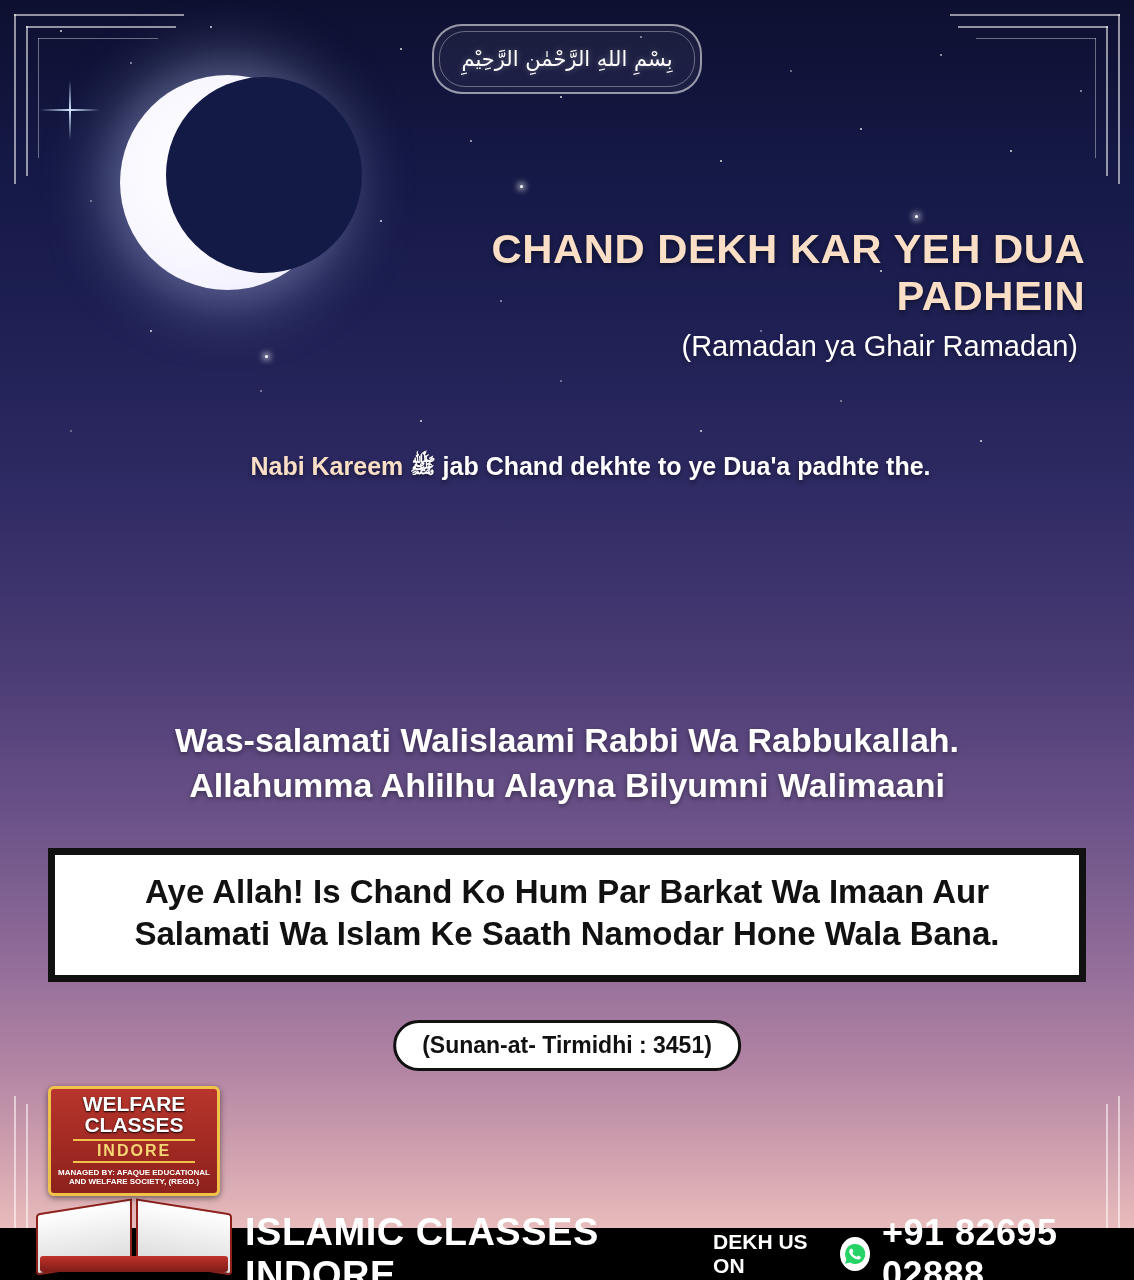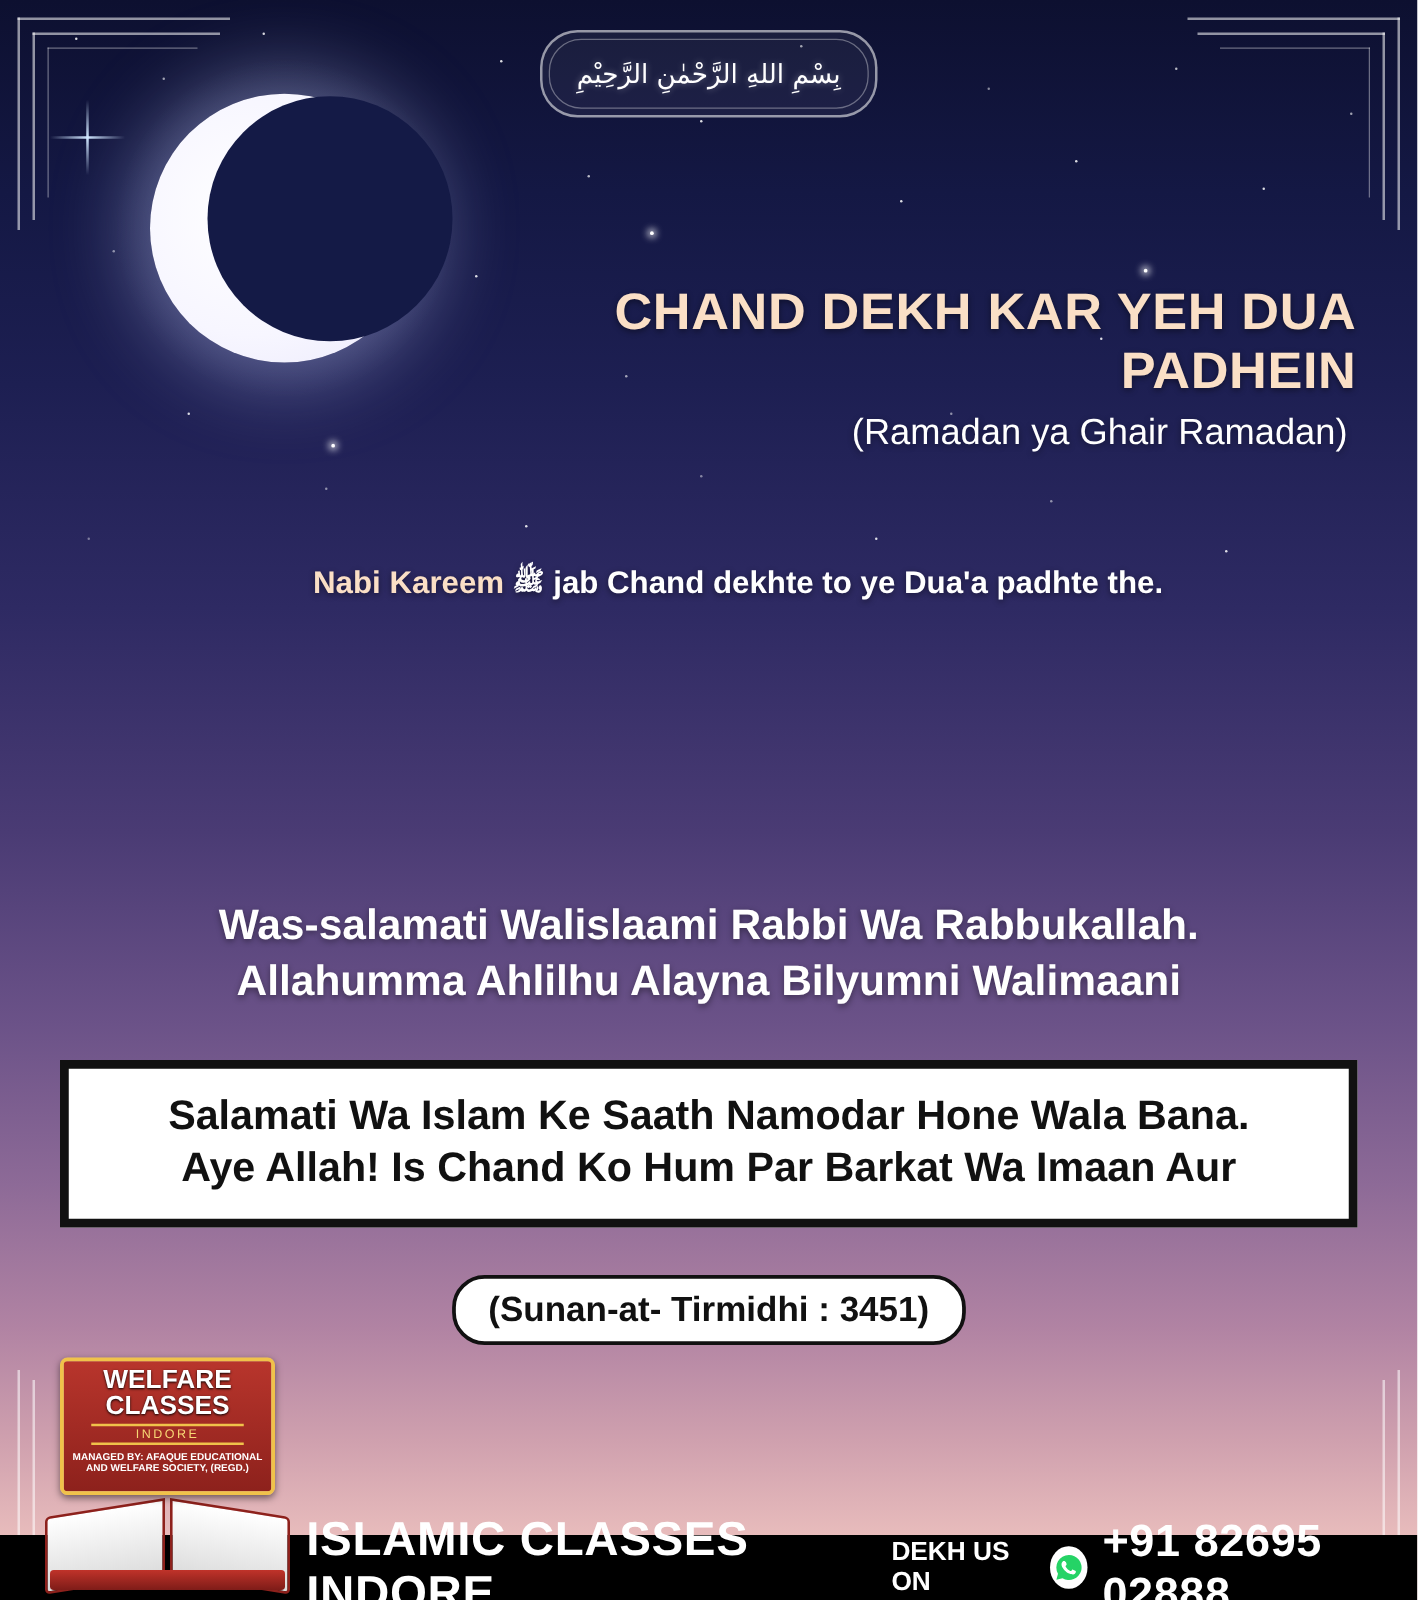--- a/index.html
+++ b/index.html
@@ -245,21 +245,21 @@
   
   .reference {
     position: absolute;
     left: 50%;
     transform: translateX(-50%);
     top: 1020px;
     background: #ffffff;
     border: 3px solid #111111;
     border-radius: 26px;
     padding: 9px 26px;
-    font-size: 28px;
+    font-size: 23px;
     font-weight: bold;
     color: #111111;
     white-space: nowrap;
   }
 
   
   .footer {
     position: absolute;
     left: 0; right: 0; bottom: 0;
     height: 52px;
@@ -319,21 +319,21 @@
   }
   .logo-l1 {
     color: #ffffff; font-size: 21px; font-weight: bold; line-height: 1.02;
     text-shadow: 0 1px 2px #000;
   }
   .logo-l2 {
     color: #ffffff; font-size: 21px; font-weight: bold; line-height: 1.02;
     text-shadow: 0 1px 2px #000;
   }
   .logo-l3 {
-    color: #f7d774; font-size: 10px; font-weight: normal; letter-spacing: 2px;
+    color: #f7d774; font-size: 16px; font-weight: bold; letter-spacing: 2px;
     border-top: 2px solid #f0c24a;
     border-bottom: 2px solid #f0c24a;
     margin: 3px 22px;
     padding: 1px 0;
   }
   .logo-l4 {
     color: #ffffff; font-size: 8px; font-weight: bold; line-height: 1.2;
     margin-top: 5px; padding: 0 6px;
   }
   .logo-book {
@@ -452,22 +452,22 @@
     <span>jab Chand dekhte to ye Dua'a padhte the.</span>
   </div>
 
 
   <div class="translit">
     <div>Was-salamati Walislaami Rabbi Wa Rabbukallah.</div>
     <div>Allahumma Ahlilhu Alayna Bilyumni Walimaani</div>
   </div>
 
   <div class="meaning-box">
+    <div class="meaning-text">Aye Allah! Is Chand Ko Hum Par Barkat Wa Imaan Aur</div>
     <div class="meaning-text">Salamati Wa Islam Ke Saath Namodar Hone Wala Bana.</div>
-    <div class="meaning-text">Aye Allah! Is Chand Ko Hum Par Barkat Wa Imaan Aur</div>
   </div>
 
   <div class="reference">(Sunan-at- Tirmidhi : 3451)</div>
 
   <div class="footer">
     <div class="footer-brand">ISLAMIC CLASSES INDORE</div>
     <div class="footer-join">DEKH US ON</div>
     <div class="wa-icon">
       <svg width="24" height="24" viewBox="0 0 24 24" aria-hidden="true">
         <path fill="#25D366" d="M12 2a10 10 0 0 0-8.6 15l-1.3 4.8 4.9-1.3A10 10 0 1 0 12 2z"></path>

